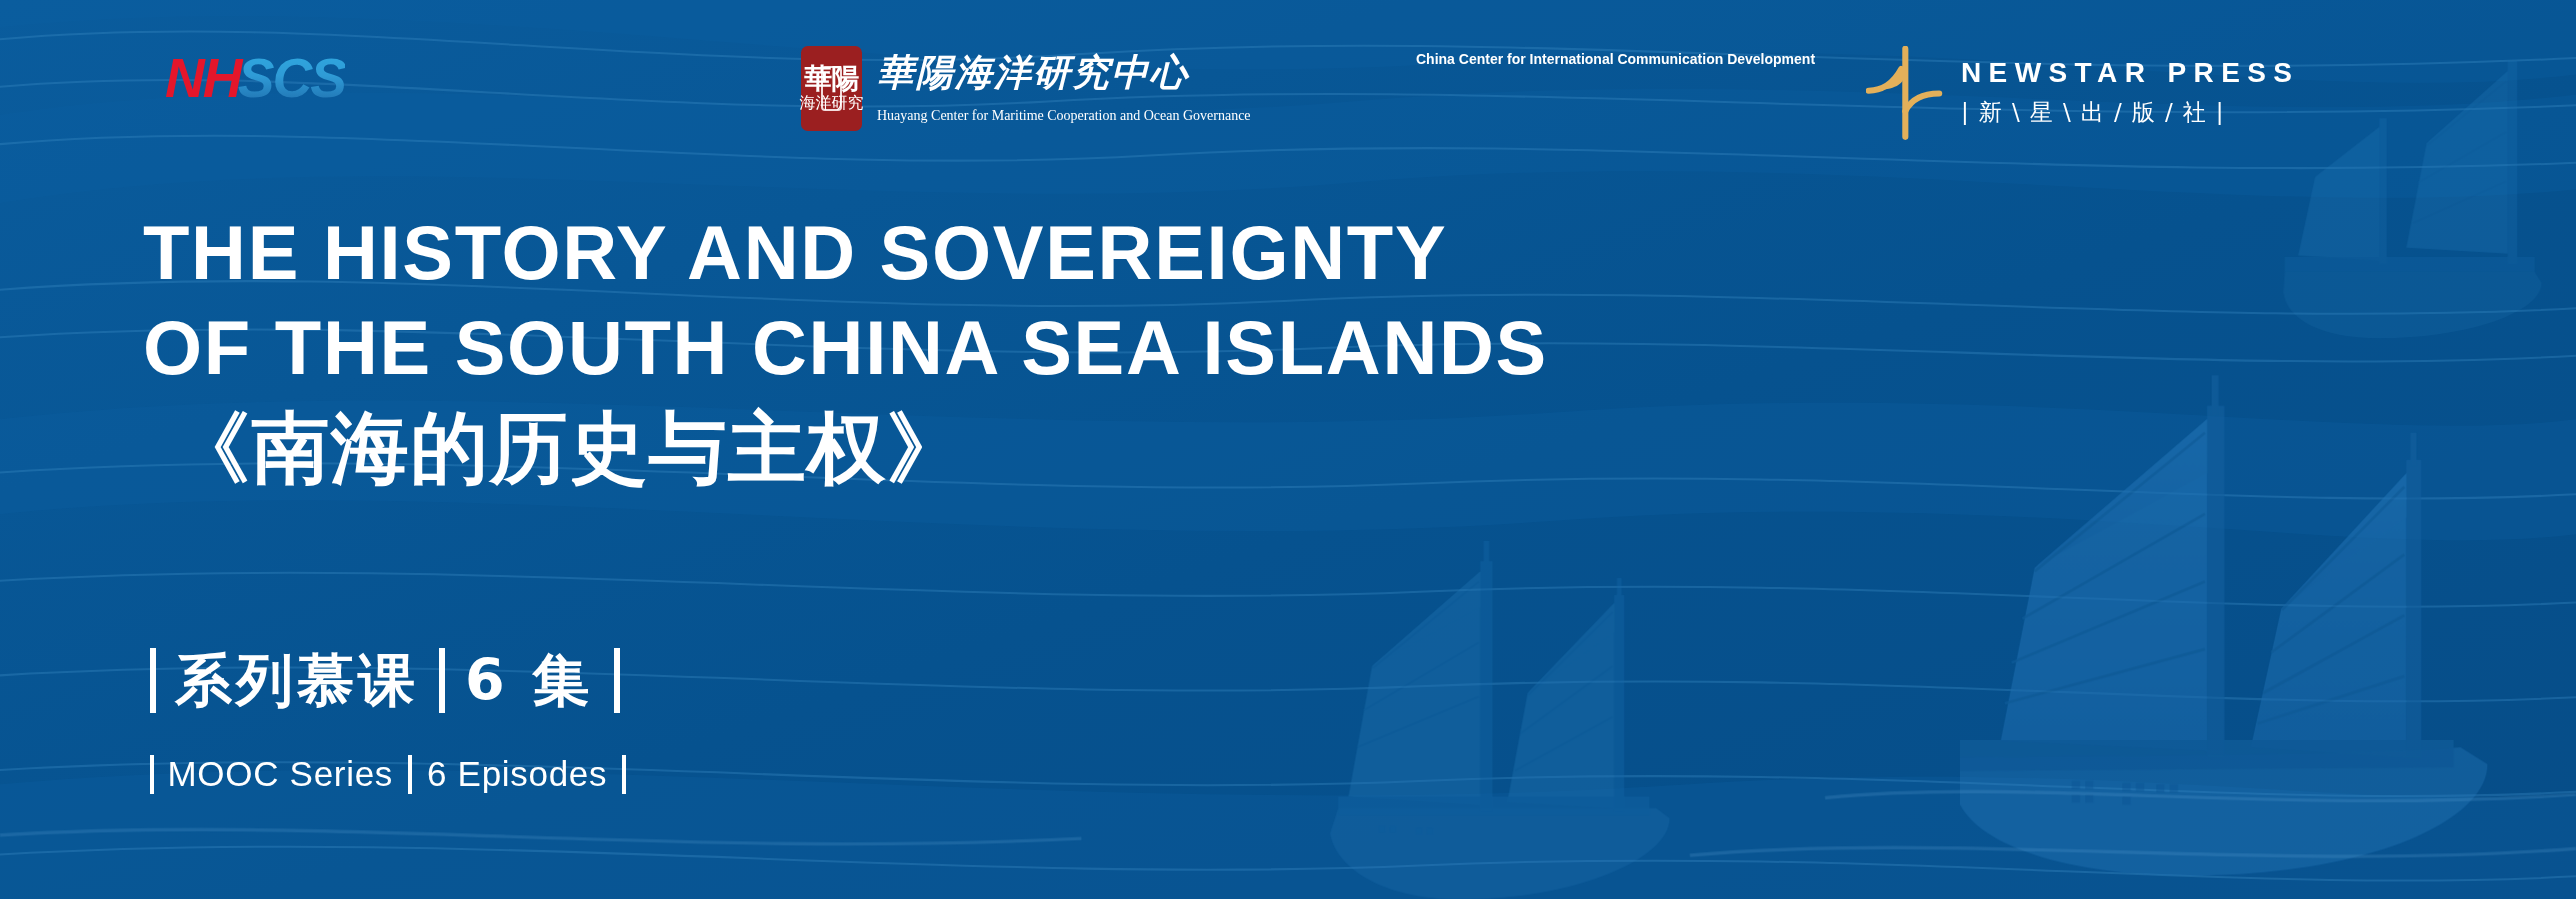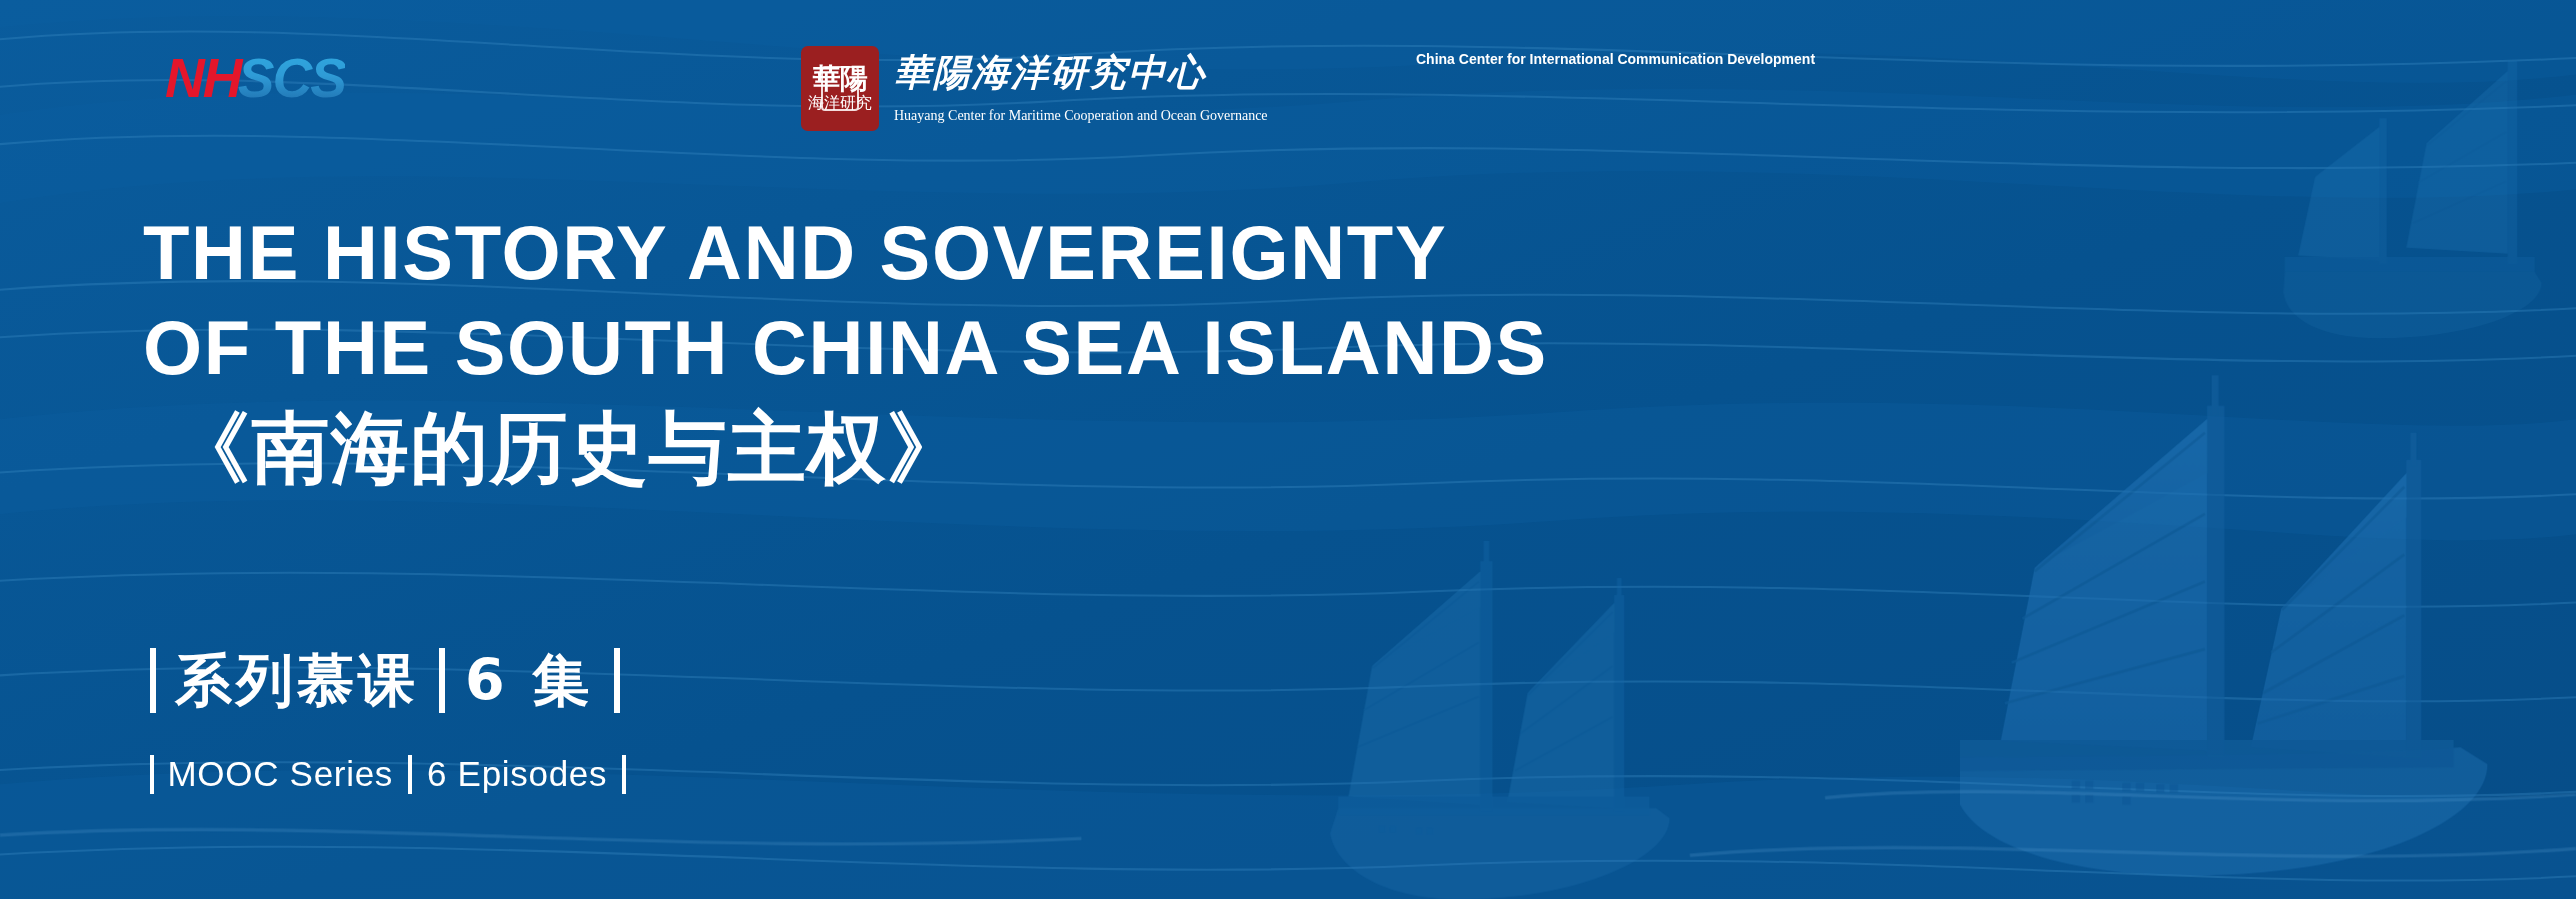--- a/index.html
+++ b/index.html
@@ -47,21 +47,21 @@
     color:#fff;font-size:37px;line-height:1.05;font-weight:bold;
     font-style:italic;letter-spacing:2.7px;white-space:nowrap;
   }
   .nhscs-en{
     font-family:"Liberation Serif","DejaVu Serif",serif;
     color:#fff;font-size:14px;letter-spacing:0.1px;white-space:nowrap;margin-top:2.7px;
   }
 
   
   .seal{
-    width:78px;height:85px;border-radius:6.8px;background:#9B1F20;
+    width:61px;height:85px;border-radius:6.8px;background:#9B1F20;
     display:flex;align-items:center;justify-content:center;flex-direction:column;
     box-sizing:border-box;padding:20px;
   }
   .seal-inner{
     width:100%;height:100%;border:2px solid #F3DCDC;border-radius:4px;
     display:flex;flex-direction:column;align-items:center;justify-content:center;
     box-sizing:border-box;
   }
   .seal-top{
     color:#fff;font-family:"DejaVu Serif","Liberation Serif",serif;
@@ -305,20 +305,37 @@
         <div class="hy-en">Huayang Center for Maritime Cooperation and Ocean Governance</div>
       </div>
     </div>
 
     <div class="logo logo-ccicd">
       <div class="ccicd-wrap">
         <div class="ccicd-en">China Center for International Communication Development</div>
       </div>
     </div>
 
+    <div class="logo logo-newstar">
+      <div class="ns-wrap">
+        <div class="ns-mark">
+          <svg viewBox="0 0 118 138" xmlns="http://www.w3.org/2000/svg">
+            <path d="M58,4 L58,134" stroke="#E3B05A" stroke-width="9" fill="none" stroke-linecap="round"></path>
+            <path d="M4,66 C22,66 40,56 52,34" stroke="#E3B05A" stroke-width="9" fill="none" stroke-linecap="round"></path>
+            <path d="M58,96 C68,76 86,70 108,70" stroke="#E3B05A" stroke-width="9" fill="none" stroke-linecap="round"></path>
+            <path d="M58,18 C54,42 40,60 12,66 C42,64 56,58 58,40 Z" fill="#E3B05A"></path>
+            <path d="M58,100 C64,82 80,72 106,70 C78,74 64,84 58,104 Z" fill="#E3B05A"></path>
+          </svg>
+        </div>
+        <div class="ns-text">
+          <div class="ns-en">NEWSTAR PRESS</div>
+          <div class="ns-cn">| 新 \ 星 \ 出 / 版 / 社 |</div>
+        </div>
+      </div>
+    </div>
 
   </div>
 
   <div class="headline">
     <div class="h-en l1">THE HISTORY AND SOVEREIGNTY</div>
     <div class="h-en l2">OF THE SOUTH CHINA SEA ISLANDS</div>
     <div class="h-cn">《南海的历史与主权》</div>
   </div>
 
   <div class="subblock">

